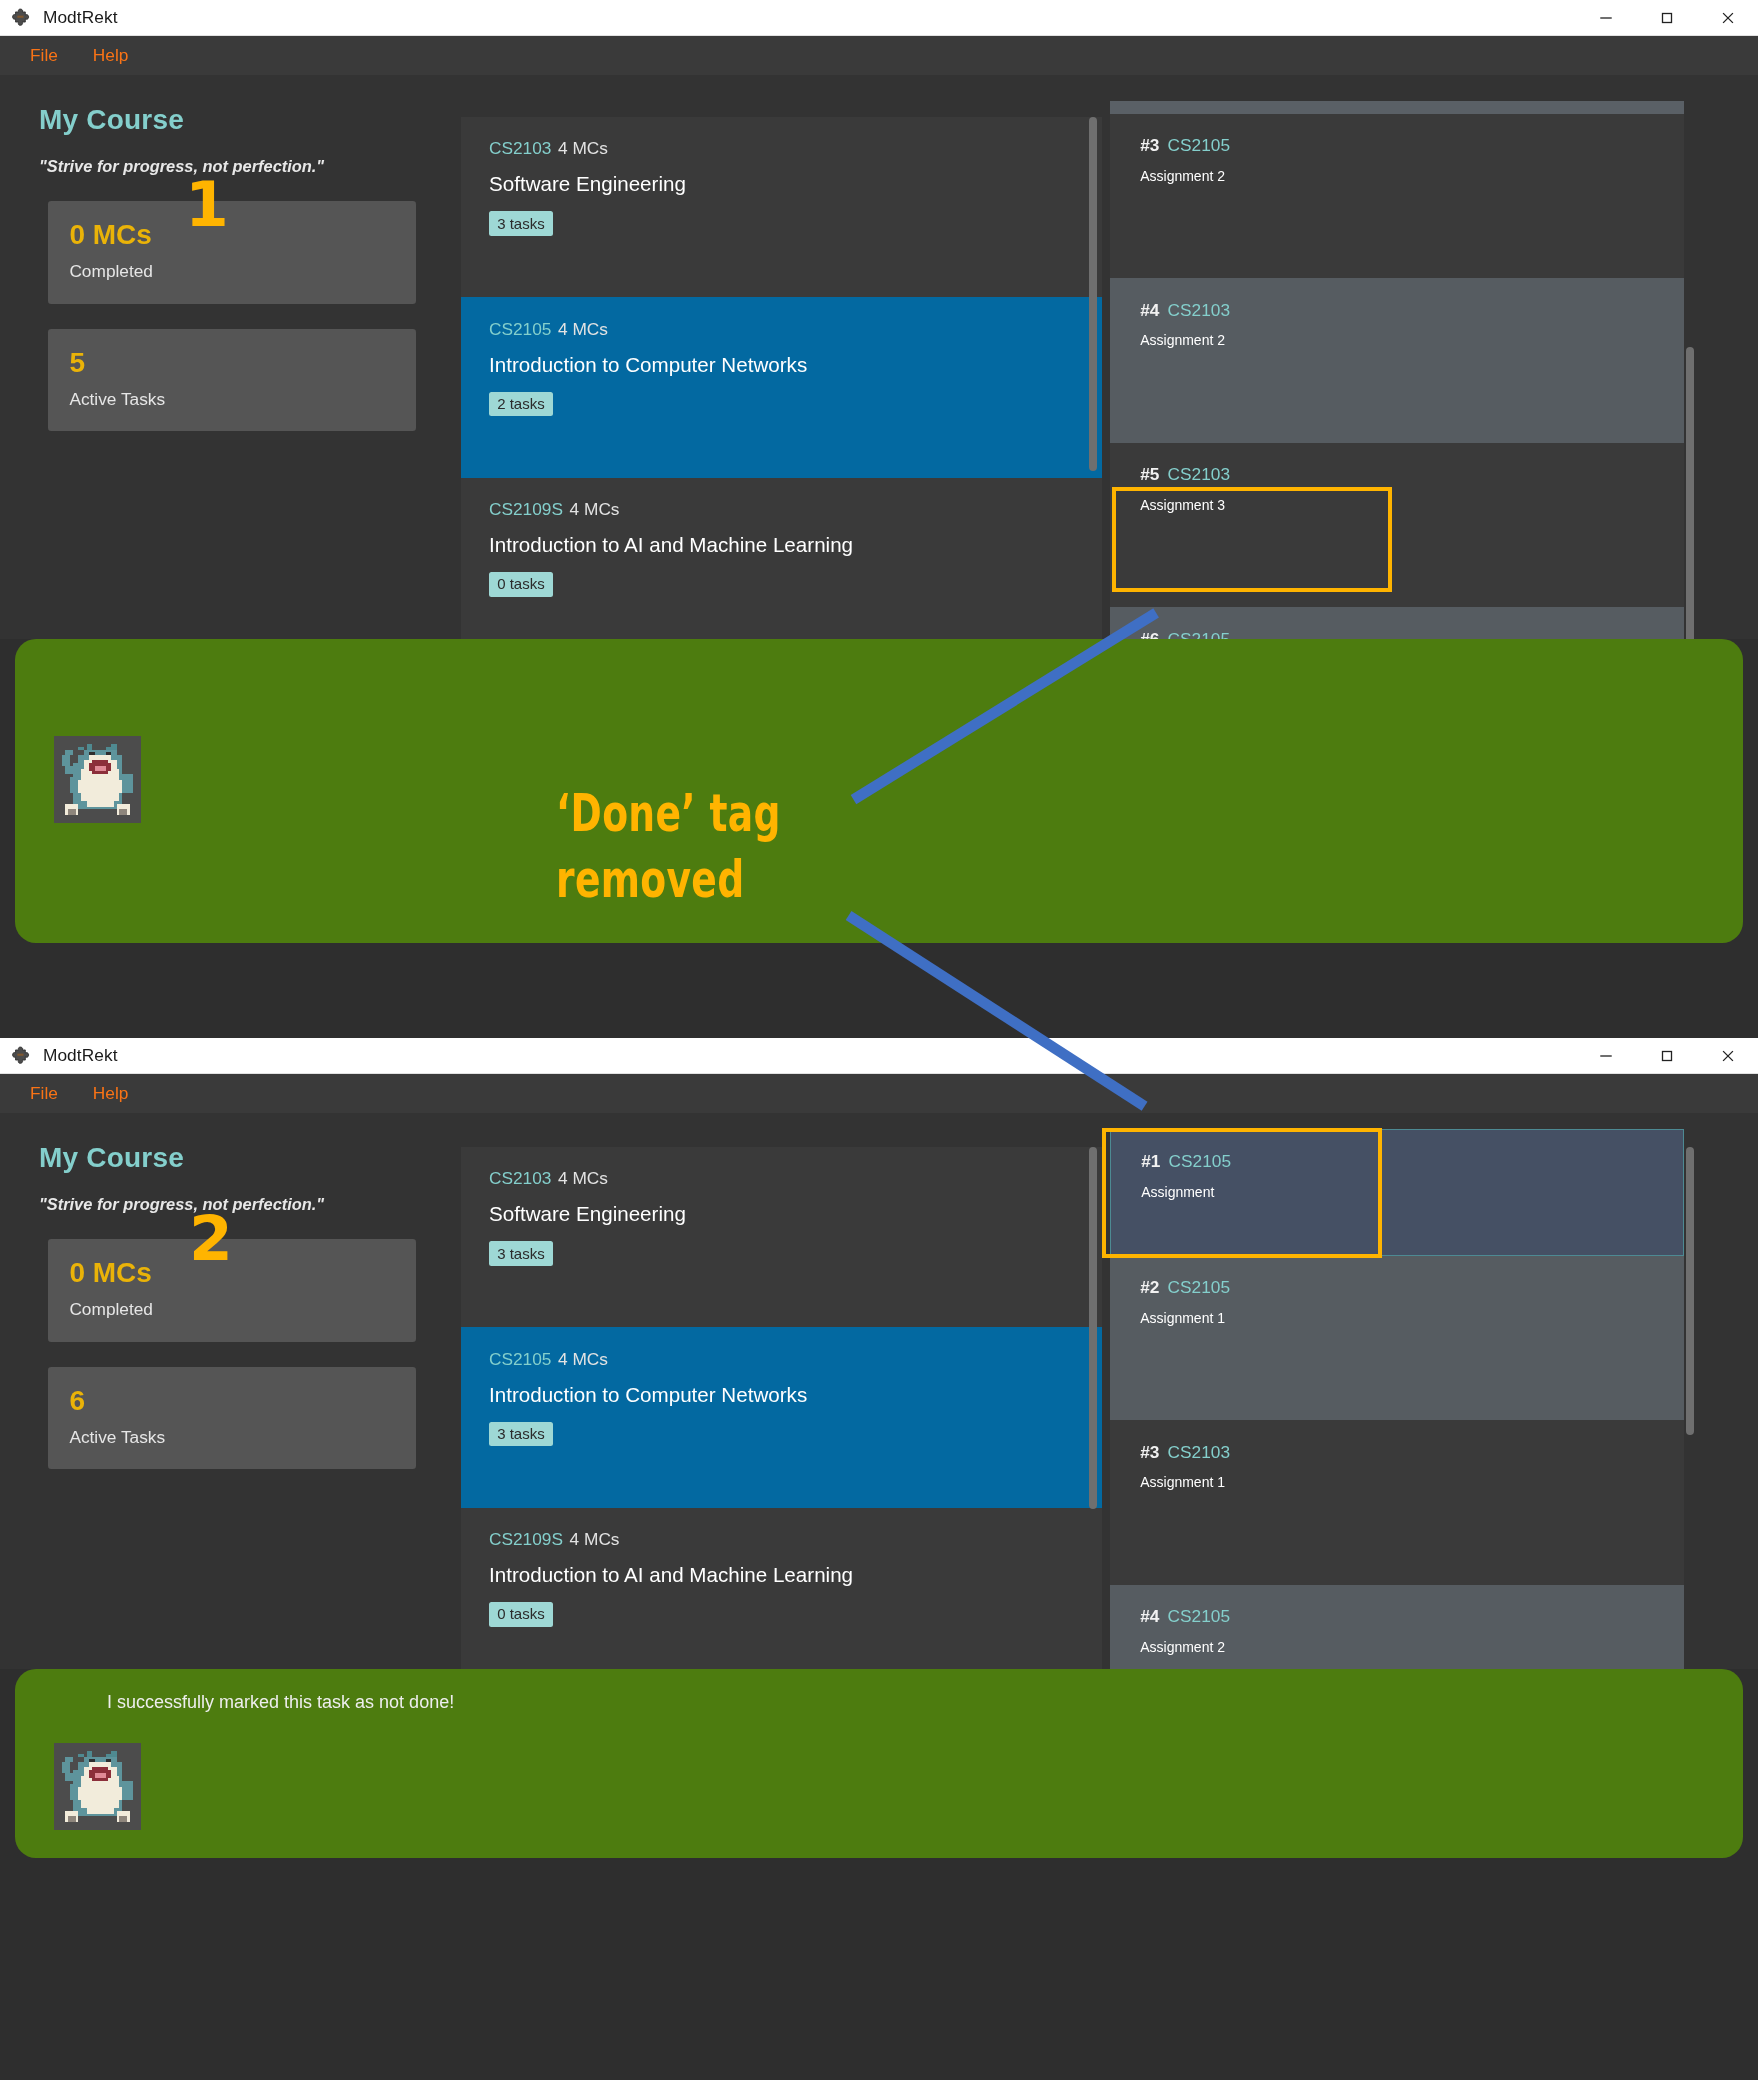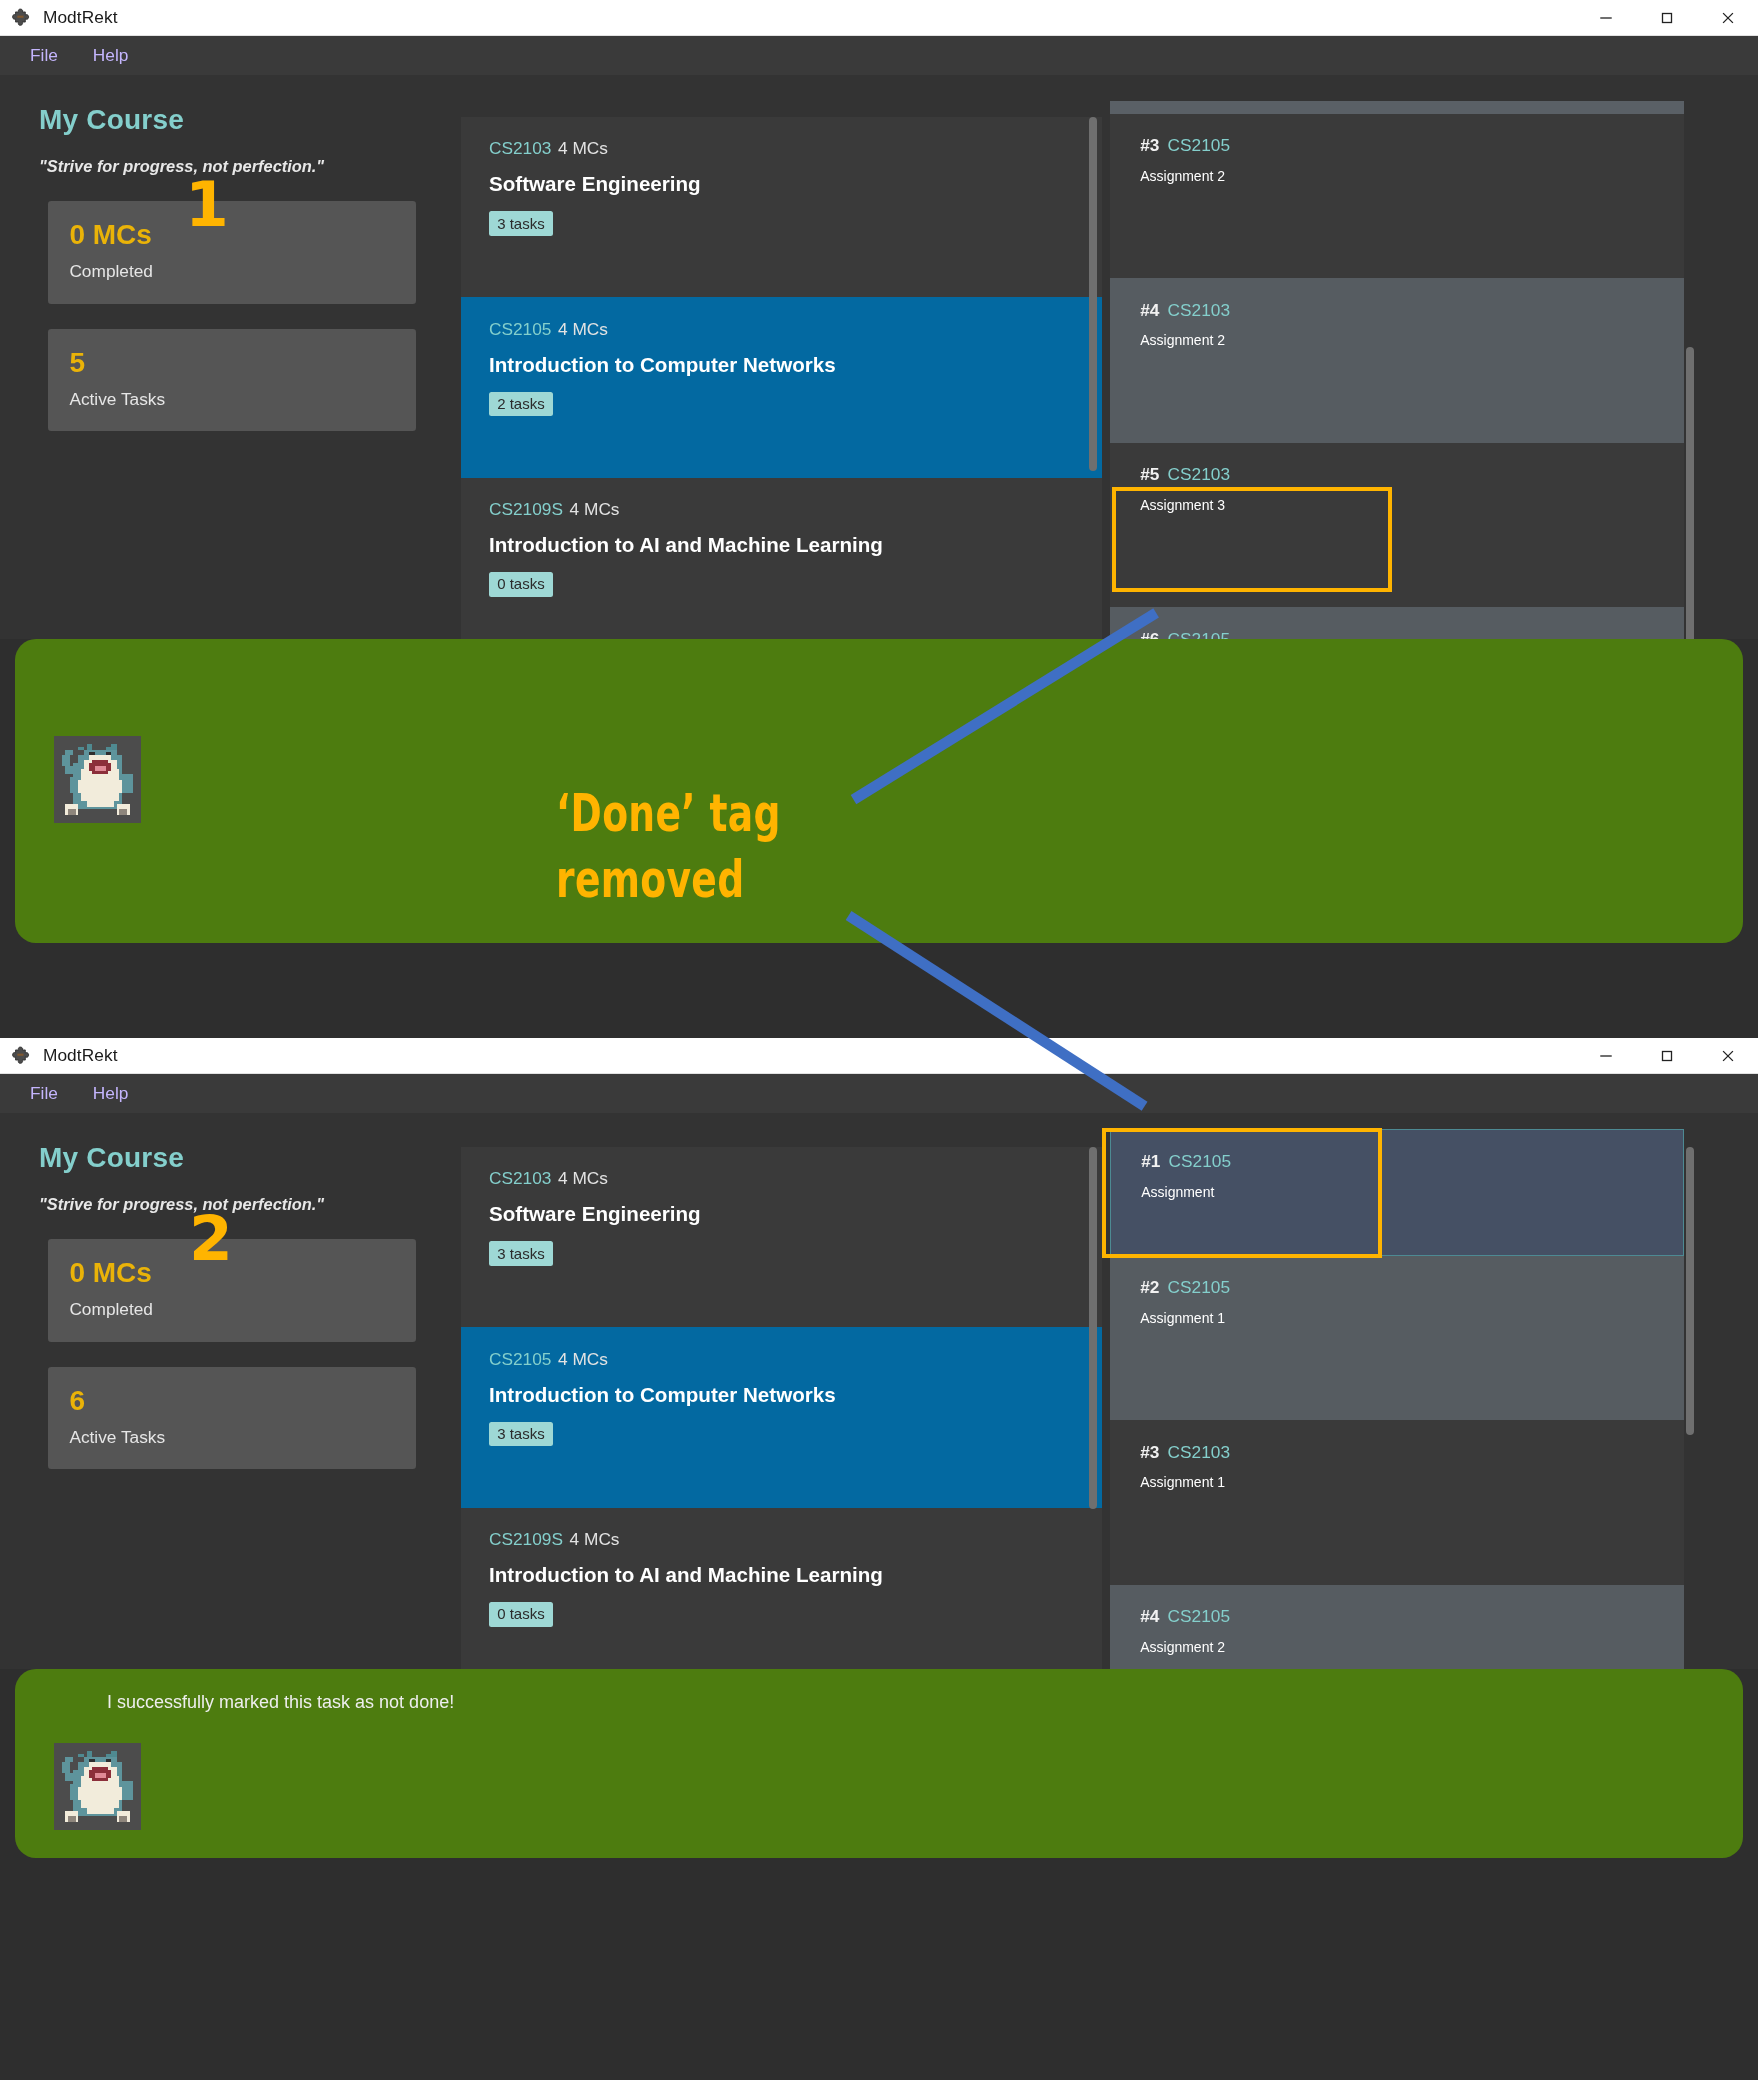--- a/index.html
+++ b/index.html
@@ -31,21 +31,21 @@
     width: 61px; height: 35px; display: flex; align-items: center; justify-content: center;
     color: #222; font-size: 16.4px;
   }
   .win-btn svg { display: block; }
 
   .menubar {
     height: 39px; background: #3a3a3a; display: flex; align-items: center;
     padding-left: 15px; border-bottom: 0.8px solid #333;
   }
   .menu-item {
-    color: #c4b5fd; font-size: 17.3px; padding: 5px 15px; margin-right: 5px;
+    color: #f97316; font-size: 17.3px; padding: 5px 15px; margin-right: 5px;
   }
 
   
   .content { background: #333333; display: flex; position: relative; }
   .col-left { width: 461px; flex: none; position: relative; padding: 0 0 0 0; }
   .col-mid  { width: 641px; flex: none; position: relative; }
   .col-right{ flex: 1; position: relative; }
 
   .course-title {
     color: #84cfcc; font-size: 28px; font-weight: bold;
@@ -72,21 +72,21 @@
   
   .course-list { position: relative; }
   .course-card {
     padding: 21.4px 0 23px 28px; position: relative;
   }
   .course-card.alt { background: #0369a1; }
   .course-card.plain { background: #3a3a3a; }
   .cc-head { font-size: 17.3px; }
   .cc-code { color: #84cfcc; }
   .cc-mcs  { color: #e3e3e3; margin-left: 6.6px; }
-  .cc-name { color: #ffffff; font-size: 20.6px; font-weight: bold; margin-top: 13px; }
+  .cc-name { color: #ffffff; font-size: 20.6px; font-weight: normal; margin-top: 13px; }
   .badge {
     display: inline-block; margin-top: 15px;
     background: #9ed8d5; color: #2b2b2b; font-size: 15px;
     padding: 3.3px 8.2px 4.1px 8.2px; border-radius: 2.5px;
   }
   .mid-scroll {
     position: absolute; right: 5px; width: 8.2px; background: #6f6f6f; border-radius: 4.1px;
   }
   .mid-footer { height: 8.2px; background: #55595e; }
 

